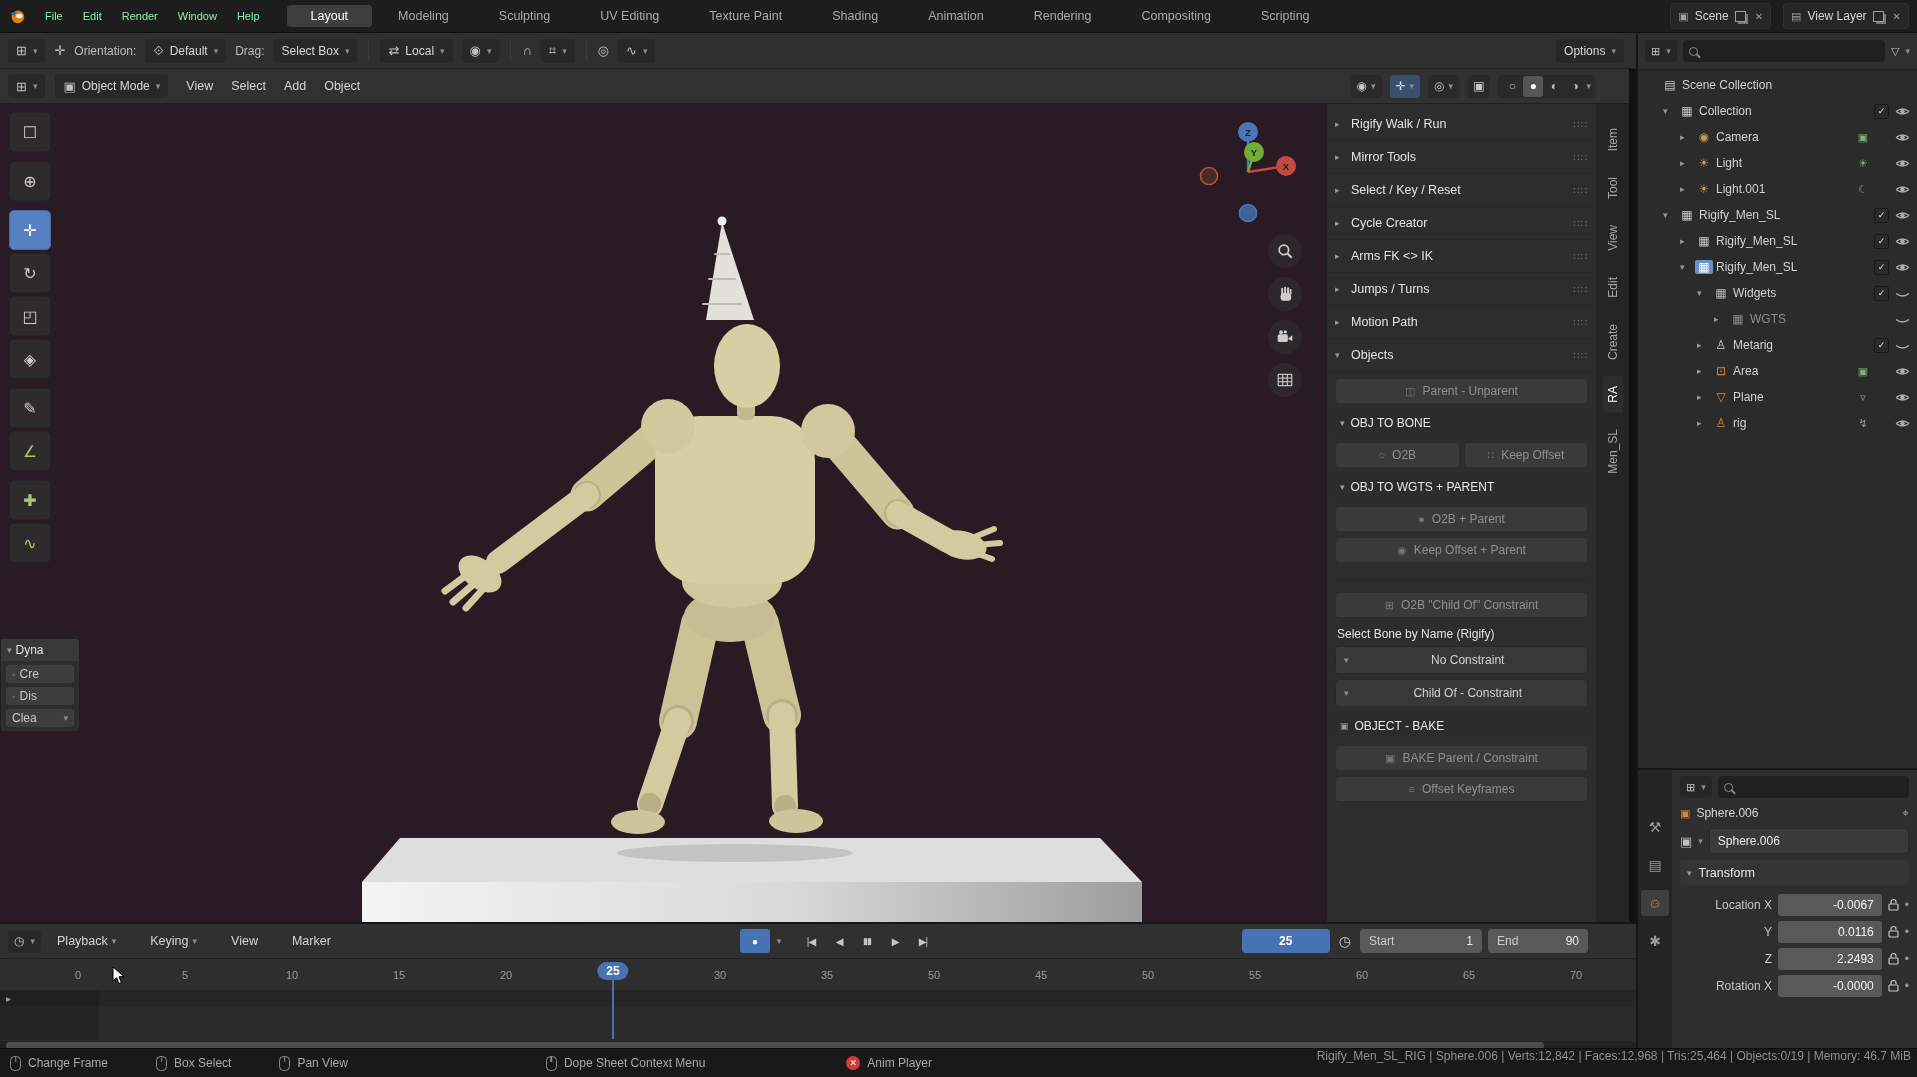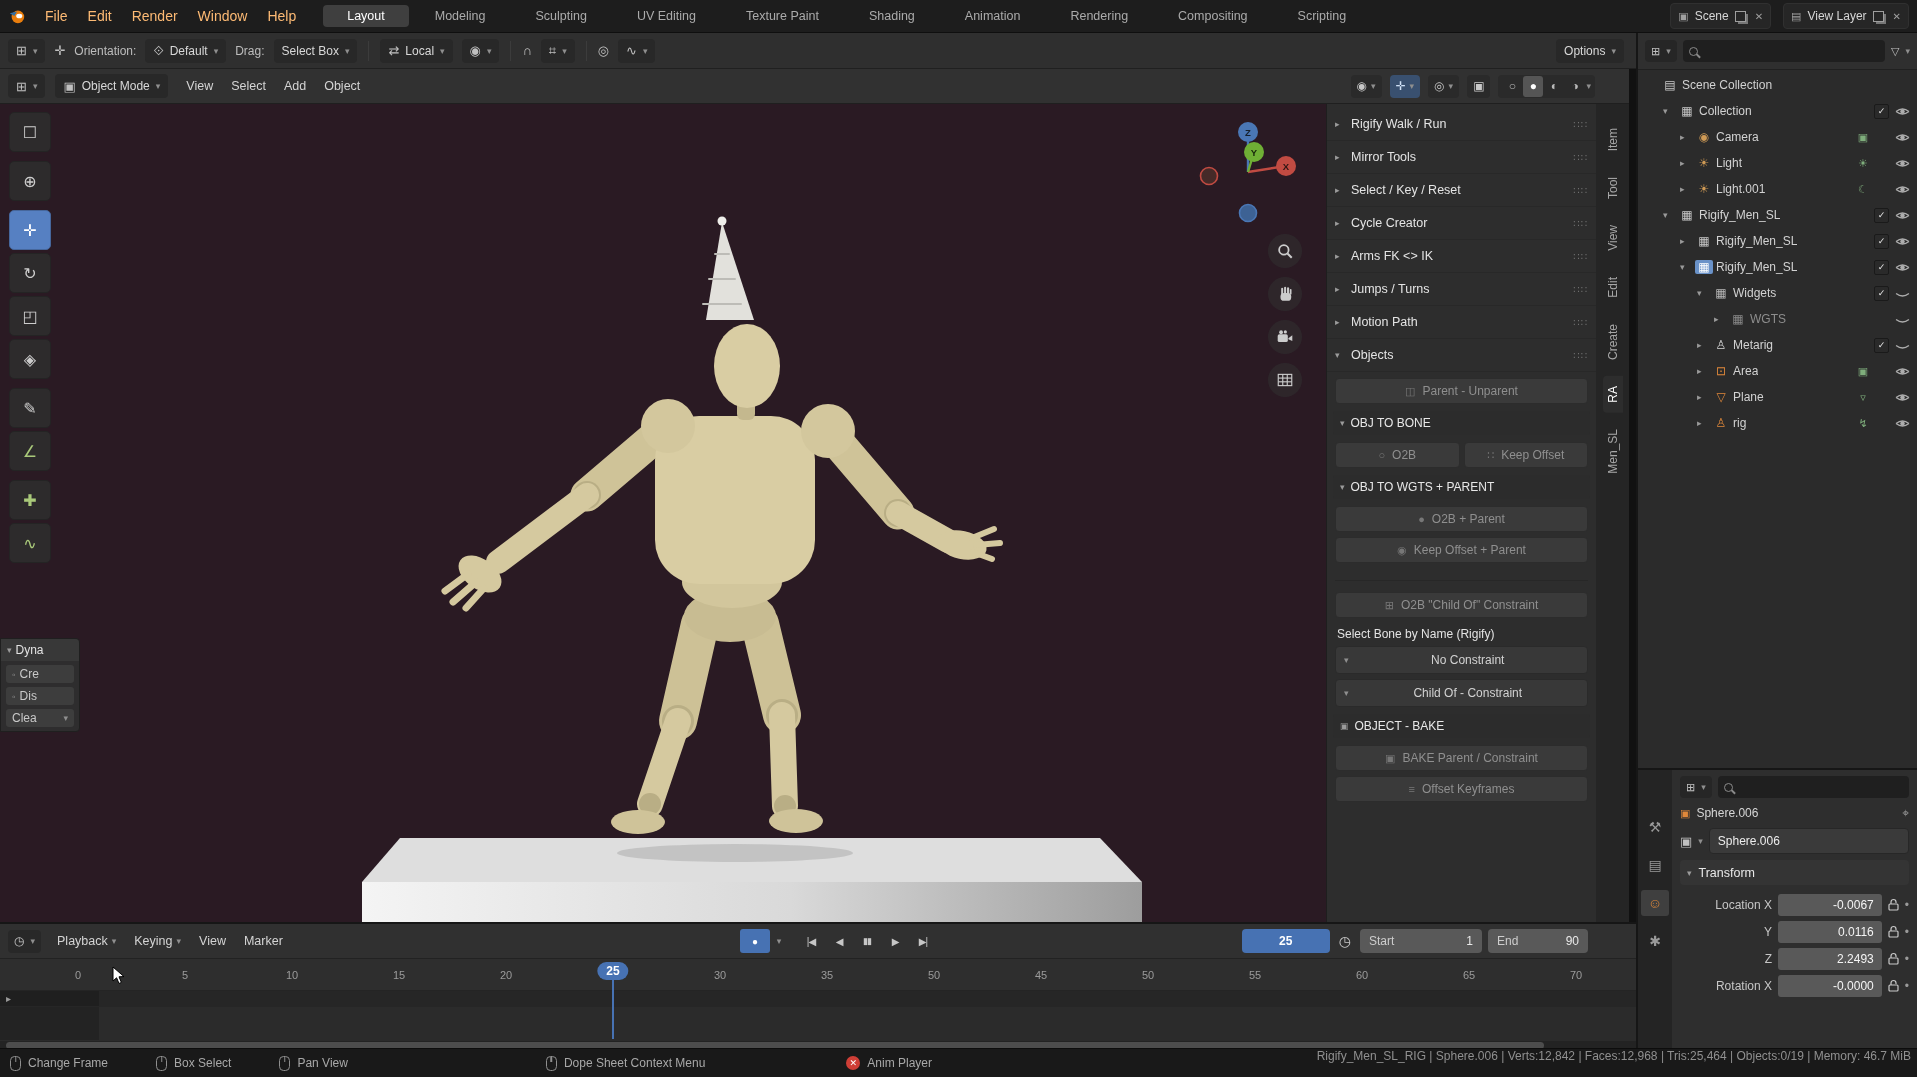--- a/index.html
+++ b/index.html
@@ -4,21 +4,21 @@
 <style>
   html,body{margin:0;padding:0;background:#111;}
   body{width:1917px;height:1077px;position:relative;overflow:hidden;
        font-family:"Liberation Sans",sans-serif;font-size:12px;color:#cfcfcf;
        -webkit-font-smoothing:antialiased;}
   .noselect{user-select:none}
   
   #topbar{position:absolute;left:0;top:0;width:1917px;height:33px;background:#1d1d1d;
           border-bottom:1px solid #0f0f0f;display:flex;align-items:center;gap:4px;padding:0 8px;box-sizing:border-box;}
   .blogo{width:18px;height:18px;margin-right:6px;flex:0 0 auto}
-  .tmenu{padding:3px 9px;color:#fdba74;border-radius:3px;cursor:default;font-size:14px;white-space:nowrap}
+  .tmenu{padding:3px 9px;color:#86efac;border-radius:3px;cursor:default;font-size:11px;white-space:nowrap}
   .wslist{display:flex;gap:2px;margin-left:14px}
   .wstab{padding:4px 24px;color:#ababab;border-radius:4px;font-size:12.5px;white-space:nowrap}
   .wstab.active{background:#3f3f3f;color:#fff}
   .tb-right{margin-left:auto;display:flex;gap:12px;align-items:center}
   .tb-widget{display:flex;align-items:center;gap:6px;background:#262626;border:1px solid #303030;
              border-radius:4px;height:24px;padding:0 7px;color:#d6d6d6}
   .wicon{color:#9f9f9f;font-size:11px;display:inline-flex;align-items:center}
   .papers{width:9px;height:9px;border:1px solid #9f9f9f;box-shadow:2.5px 2.5px 0 -0.5px #777;margin-right:3px}
   .xico{font-size:10px;color:#9f9f9f}
   
@@ -972,21 +972,21 @@
     </div>
   </div>
 </div>
 
 <div id="timeline">
   <div id="tlmenu">
     <span class="pill" style="background:#282828;height:23px;padding:0 6px">
       <span class="miniico" style="font-size:12px">◷</span>
         <span class="chev">▾</span>
     </span>
-    <div style="display:flex;gap:2px">
+    <div style="display:flex;gap:18px">
 
     <span class="mitem haschev">
           <span>Playback</span>
           <span class="chev">▾</span>
         </span>
         <span class="mitem haschev">
           <span>Keying</span>
           <span class="chev">▾</span>
         </span>
         <span class="mitem">

